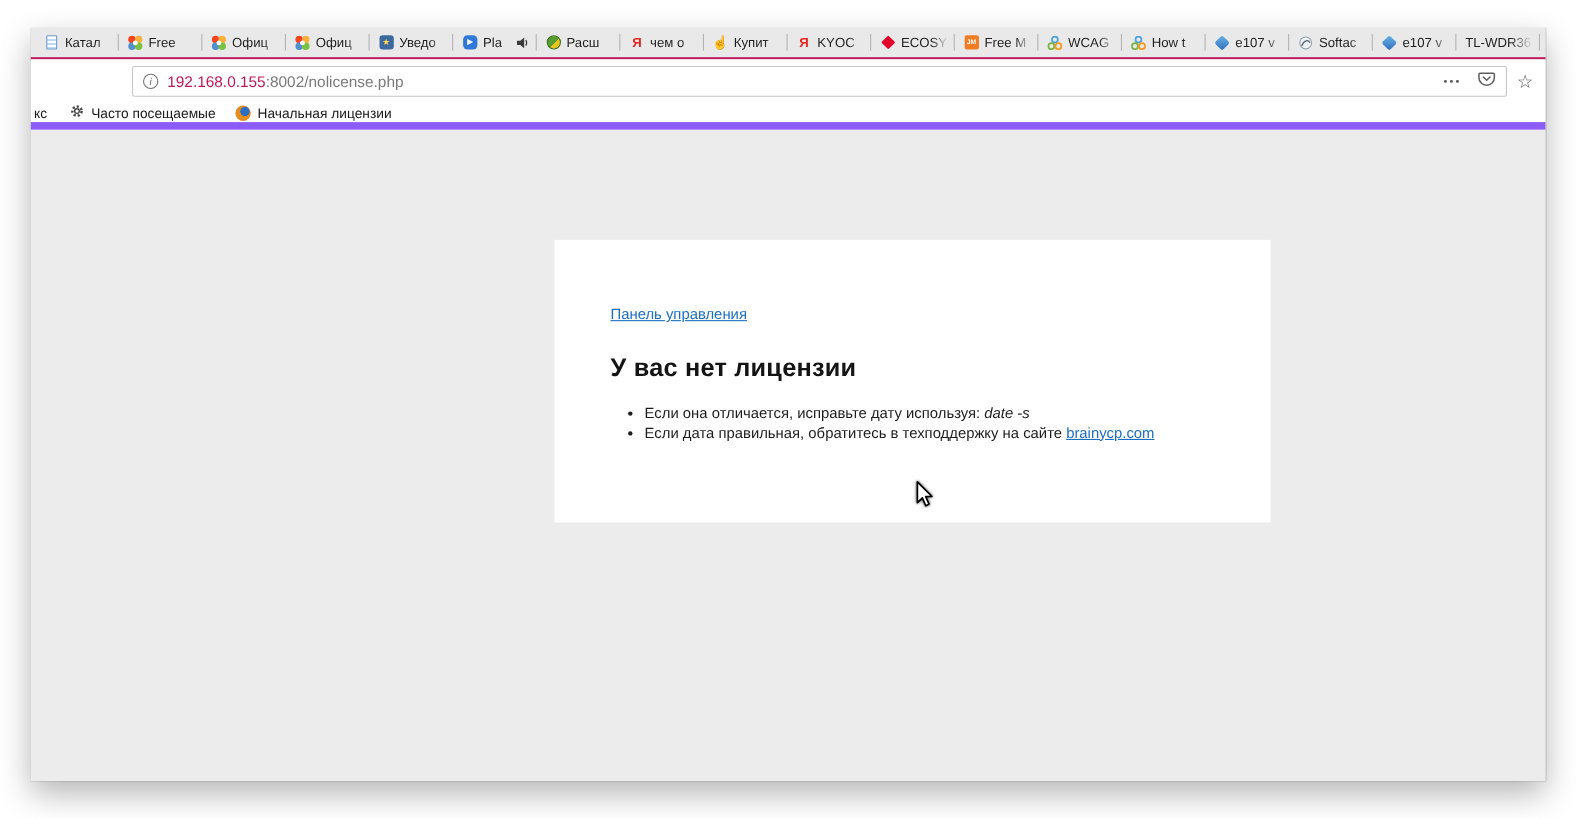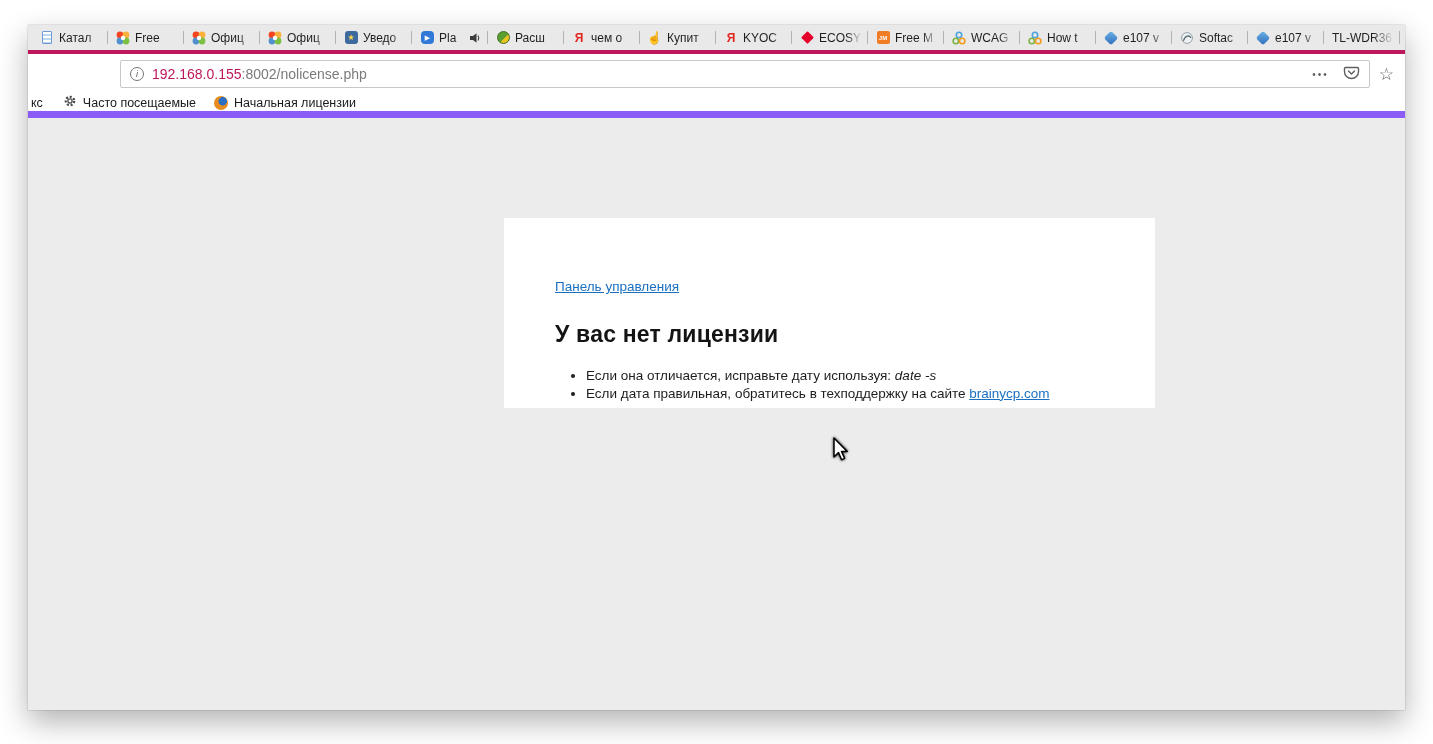--- a/index.html
+++ b/index.html
@@ -6,21 +6,21 @@
   html,body { width:1433px; height:744px; background:#fff; overflow:hidden;
               font-family:"Liberation Sans", sans-serif; }
 
   .browser-window{
     position:absolute; left:28px; top:25px; width:1377px; height:685px;
     background:#fff; display:flex; flex-direction:column;
     box-shadow:0 0 1px rgba(0,0,0,.45), 0 12px 28px rgba(0,0,0,.30);
   }
 
   
-  .tabstrip{ height:29px; background:#e9e9e9; border-bottom:4px solid #be185d;
+  .tabstrip{ height:29px; background:#e9e9e9; border-bottom:2px solid #be185d;
              display:flex; align-items:stretch; padding-left:4px; overflow:hidden; }
   .tab{ width:76px; min-width:76px; display:flex; align-items:center; gap:5px;
         padding:0 6px 0 8px; position:relative; cursor:default; }
   .tab::after{ content:""; position:absolute; right:0; top:6px; bottom:6px;
                width:1px; background:#b3b3b3; }
   .tlabel{ font-size:12px; color:#1f1f1f; white-space:nowrap; overflow:hidden; flex:1;
            -webkit-mask-image:linear-gradient(90deg,#000 65%,transparent 100%);
            mask-image:linear-gradient(90deg,#000 65%,transparent 100%); }
   .fav{ width:14px; height:14px; flex:0 0 auto; display:inline-flex;
         align-items:center; justify-content:center; }
@@ -64,21 +64,21 @@
                  display:flex; align-items:center; font-size:12.5px; color:#1a1a1a; }
   .bm-item{ display:flex; align-items:center; gap:6px; padding:0 2px; white-space:nowrap; }
   .bm-trunc{ margin-left:1px; color:#1a1a1a; }
   .bm-frequent{ margin-left:16px; }
   .bm-home{ margin-left:14px; }
   .ff-icon{ width:14px; height:14px; border-radius:50%;
             background:radial-gradient(circle at 62% 38%, #2a6fc4 0 33%, #e98c1f 36% 78%, #d96a12 80%); }
 
   
   .content{ flex:1; background:#ececec; position:relative; overflow:hidden; }
-  .card{ position:absolute; left:476px; top:100px; width:651px; height:190px;
+  .card{ position:absolute; left:476px; top:100px; width:651px; height:257px;
          background:#fff; padding:59px 50px 0 51px; }
   .panel-link{ font-size:13.5px; text-decoration:underline; cursor:pointer; }
   .card h1{ font-size:23px; font-weight:bold; color:#141414; margin-top:26px;
             letter-spacing:.2px; }
   .date-line{ font-size:13.5px; color:#1d1d1d; margin-top:16px; }
   .date-line b{ font-weight:bold; }
   .card ul{ margin-top:19px; padding-left:31px; }
   .card li{ font-size:13.5px; color:#1d1d1d; line-height:17.5px; }
   .cmd{ font-style:italic; }
   .page-link{ text-decoration:underline; cursor:pointer; }

